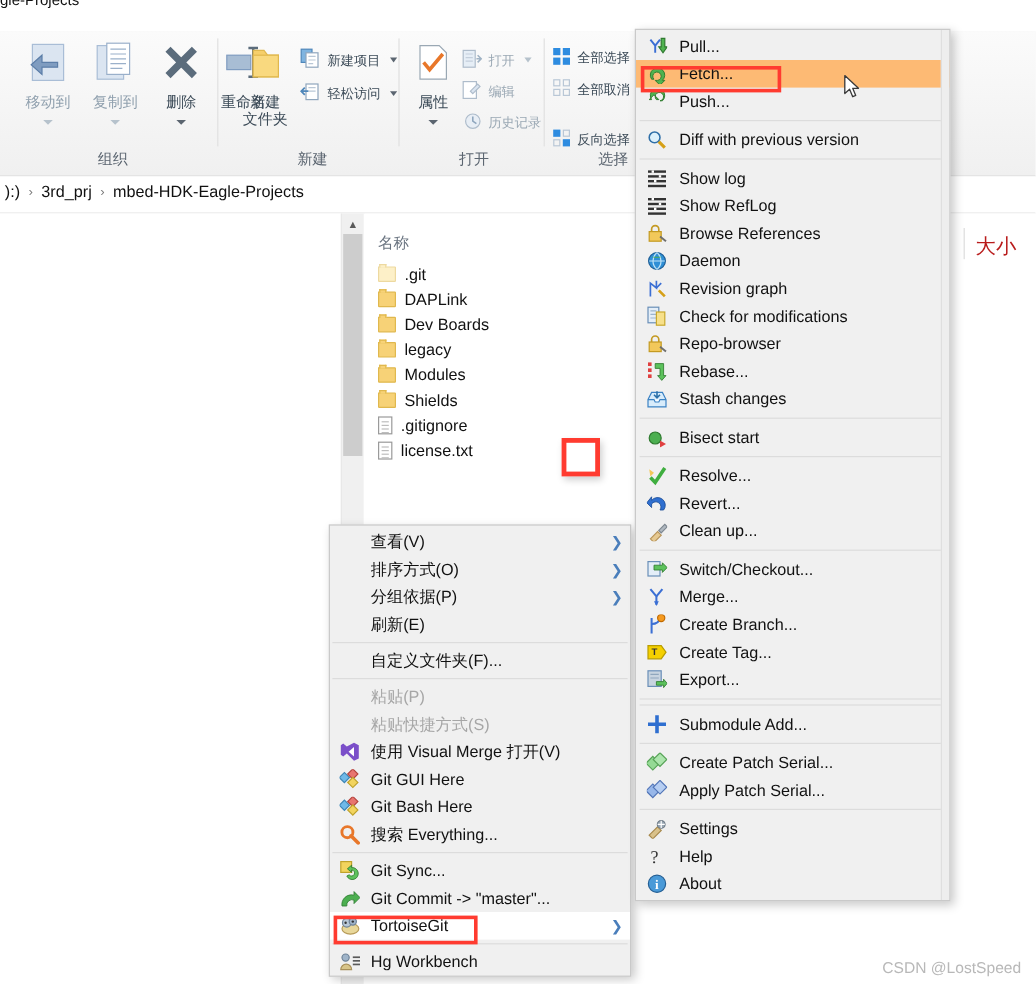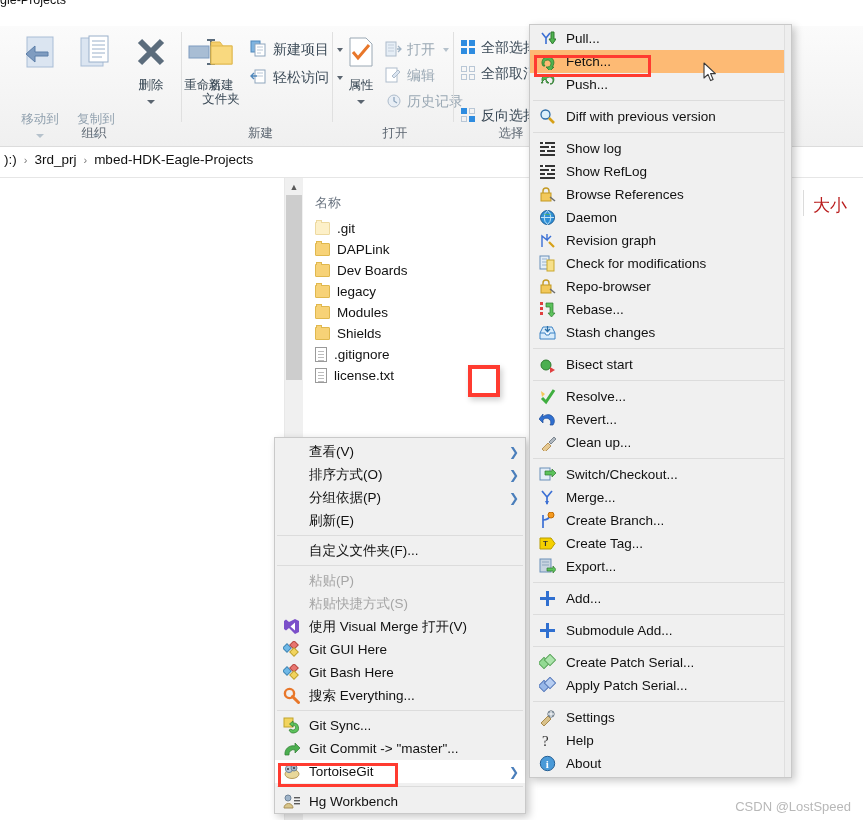--- a/index.html
+++ b/index.html
@@ -27,27 +27,27 @@
     background:linear-gradient(#fbfbfb,#f0f0f0);}
   .grp{position:absolute;top:0;bottom:0;}
   .grp .sep{position:absolute;right:0;top:6px;bottom:24px;width:1px;background:#e0e0e0;}
   .grp-label{
     position:absolute;bottom:4px;left:0;right:0;text-align:center;
     font-size:12.5px;color:#5b6570;
   }
   .bigbtn{position:absolute;top:6px;width:56px;text-align:center;cursor:default;}
   .bigbtn .glyph{height:46px;display:block;position:relative;}
   .bigbtn .cap{display:block;font-size:12.5px;color:#3b4a57;line-height:14px;}
-  .bigbtn .cap.dim{color:#90a0ae;margin-top:34px;}
+  .bigbtn .cap.dim{color:#90a0ae;}
   .caret{display:inline-block;width:0;height:0;border-left:4px solid transparent;
     border-right:4px solid transparent;border-top:4px solid #5b6570;margin-top:2px;}
   .caret.dim{border-top-color:#b6c2cc;}
 
   .smallbtn{position:absolute;height:24px;display:flex;align-items:center;gap:5px;
-    font-size:14px;color:#3b4a57;white-space:nowrap;cursor:default;}
+    font-size:11px;color:#3b4a57;white-space:nowrap;cursor:default;}
   .smallbtn.dim{color:#9aa8b4;}
   .smallcaret{width:0;height:0;border-left:3.5px solid transparent;
     border-right:3.5px solid transparent;border-top:4px solid #5b6570;margin-left:3px;}
   .smallcaret.dim{border-top-color:#b6c2cc;}
 
   
   .ico{display:inline-block;position:relative;flex:0 0 auto;}
 
   
   .crumbbar{
@@ -722,26 +722,20 @@
             <rect x="1" y="1" width="11" height="13" fill="#c8d4e0" stroke="#6a8fb8"></rect>
             <g stroke="#8fa6bd">
               <line x1="3" y1="4" x2="10" y2="4"></line>
               <line x1="3" y1="7" x2="10" y2="7"></line>
             </g>
             <path d="M8 10 h6 l0 -2 l3 3.5 l-3 3.5 l0 -2 h-6 z" fill="#5cc25c" stroke="#2f7a2f" stroke-width=".7"></path>
           </svg></span>
         <span>Export...</span>
       </div>
       <div class="msep"></div>
-      <div class="mi">
-        <span class="mi-ico"><svg width="17" height="17" viewBox="0 0 17 17">
-            <path d="M7 1 h3 v6 h6 v3 h-6 v6 h-3 v-6 h-6 v-3 h6 z" fill="#2f6fd0"></path>
-          </svg></span>
-        <span>Add...</span>
-      </div>
       <div class="msep"></div>
       <div class="mi">
         <span class="mi-ico"><svg width="17" height="17" viewBox="0 0 17 17">
             <path d="M7 1 h3 v6 h6 v3 h-6 v6 h-3 v-6 h-6 v-3 h6 z" fill="#2f6fd0"></path>
           </svg></span>
         <span>Submodule Add...</span>
       </div>
       <div class="msep"></div>
       <div class="mi">
         <span class="mi-ico"><svg width="17" height="17" viewBox="0 0 17 17">

